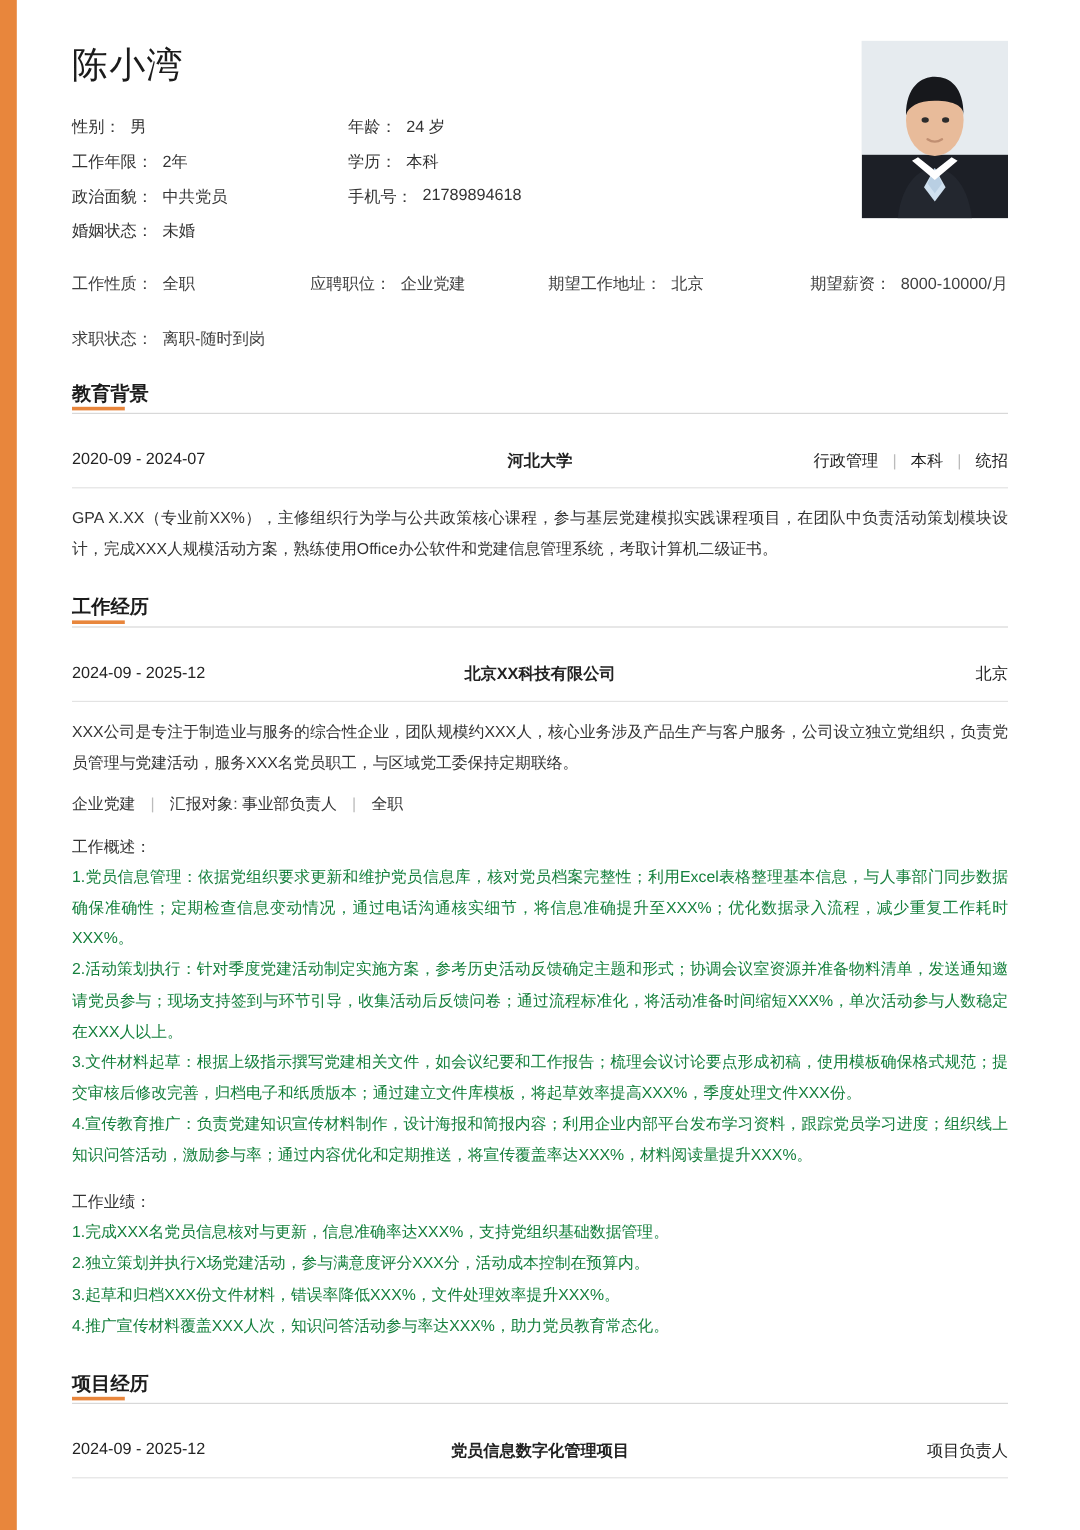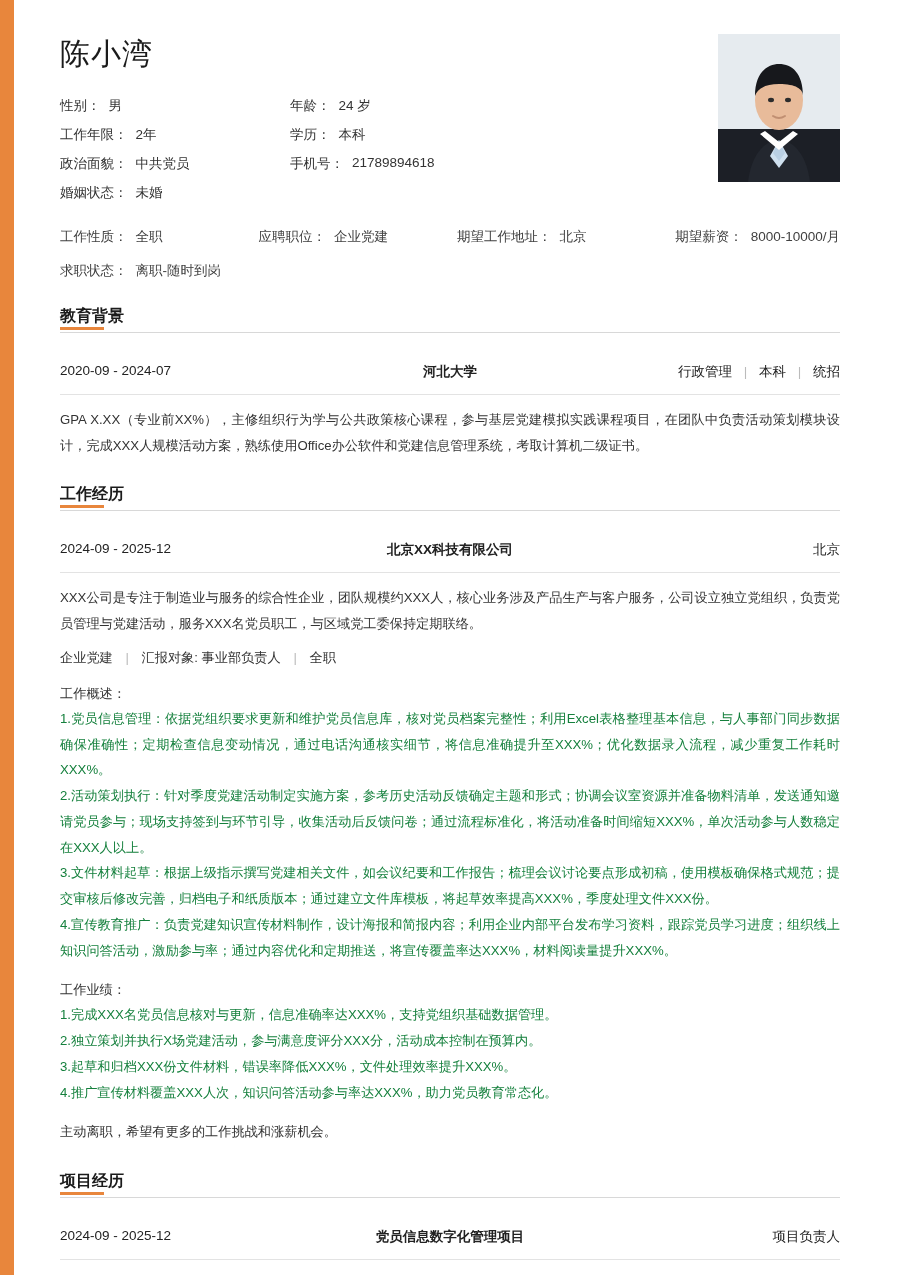--- a/index.html
+++ b/index.html
@@ -99,21 +99,21 @@
     color: #404040;
     margin-top: 18px;
   }
   .intent-cell { display: flex; }
   .intent-cell .lbl { white-space: nowrap; }
   .intent-cell .val { margin-left: 8px; white-space: nowrap; }
   .intent-c1 { width: 200px; }
   .intent-c2 { width: 200px; }
   .intent-c3 { width: 220px; }
   .intent-c4 { flex: 1; }
-  .intent-row2 { margin-top: 16px; }
+  .intent-row2 { margin-top: 28px; }
 
   
   .entry-head {
     display: flex;
     align-items: flex-start;
     font-size: 13.5px;
     color: #222;
     margin-top: 30px;
   }
   .entry-date { width: 270px; font-weight: normal; }
@@ -291,21 +291,20 @@
     </div>
 
     <div class="block">
       <div class="block-title">工作业绩：</div>
       <p>1.完成XXX名党员信息核对与更新，信息准确率达XXX%，支持党组织基础数据管理。</p>
       <p>2.独立策划并执行X场党建活动，参与满意度评分XXX分，活动成本控制在预算内。</p>
       <p>3.起草和归档XXX份文件材料，错误率降低XXX%，文件处理效率提升XXX%。</p>
       <p>4.推广宣传材料覆盖XXX人次，知识问答活动参与率达XXX%，助力党员教育常态化。</p>
     </div>
 
-    <div class="spacer-note">主动离职，希望有更多的工作挑战和涨薪机会。</div>
   </div>
 
   <div class="section">
     <div class="sec-head-wrap">
       <div class="sec-title">项目经历</div>
       <div class="sec-underline" style="background: rgb(232, 134, 60);"></div>
       <div class="sec-rule"></div>
     </div>
 
     <div class="entry-head">

